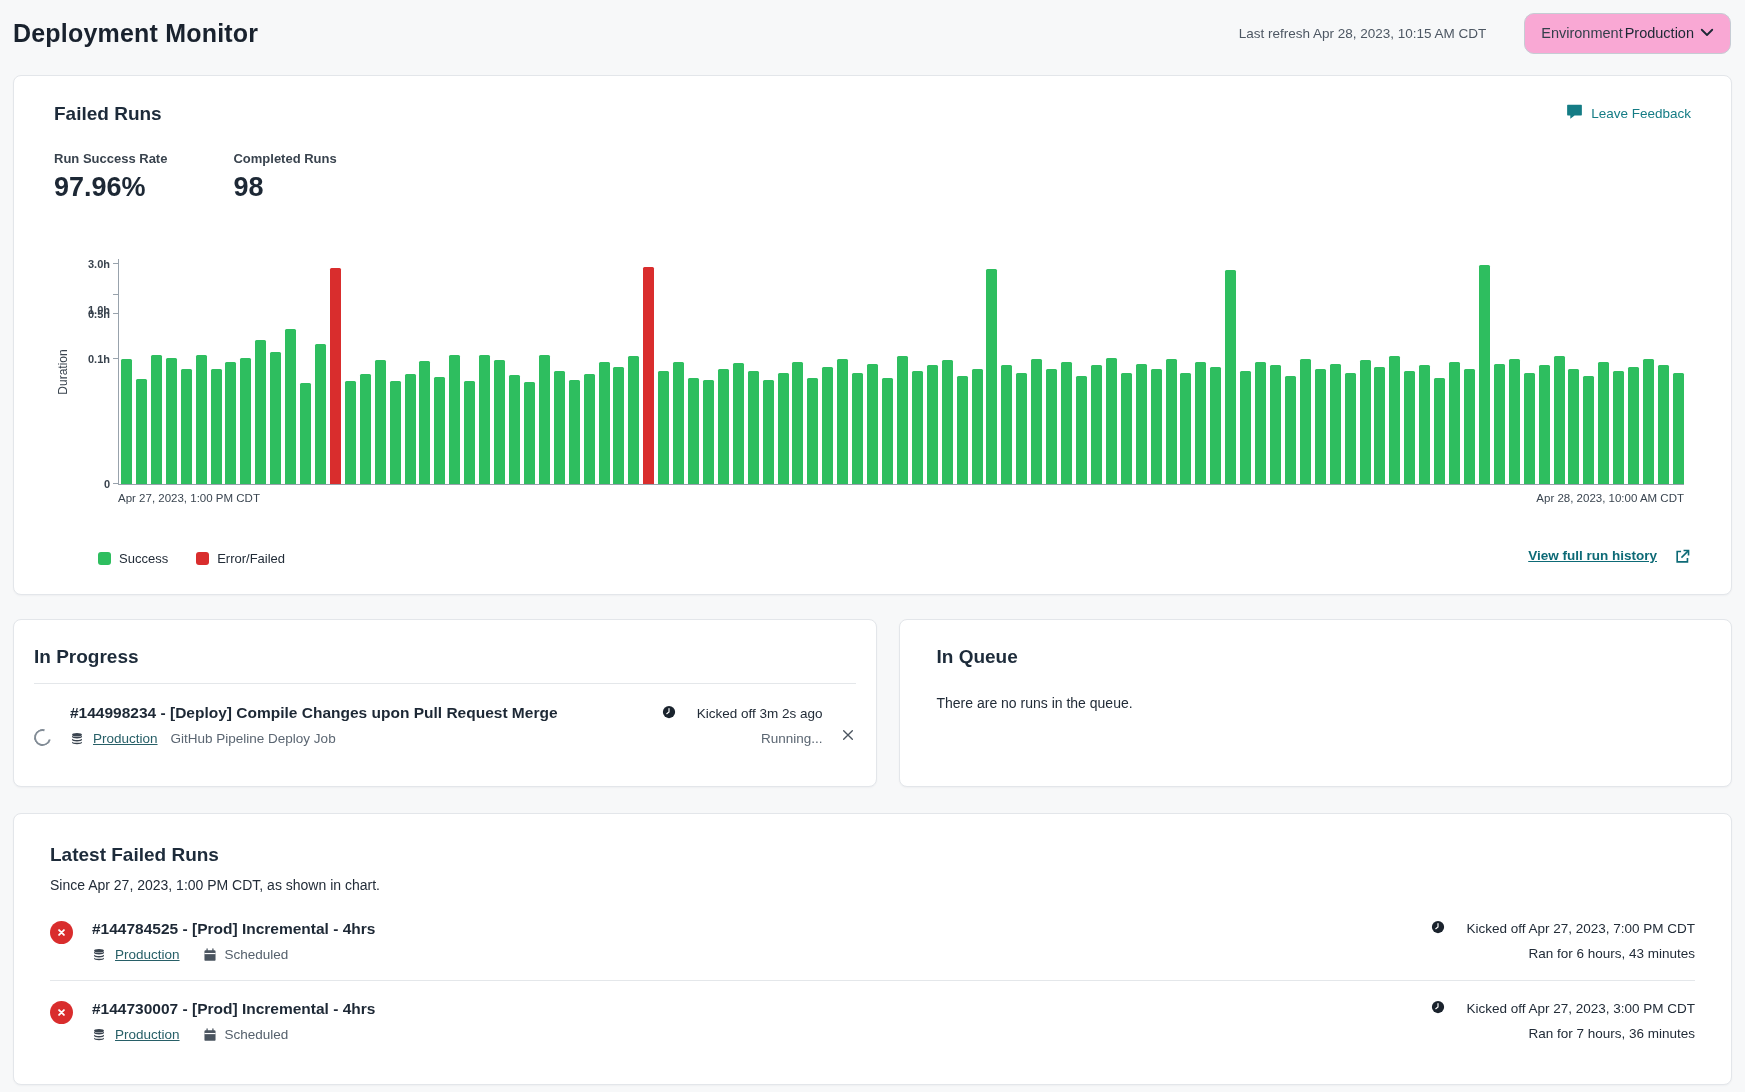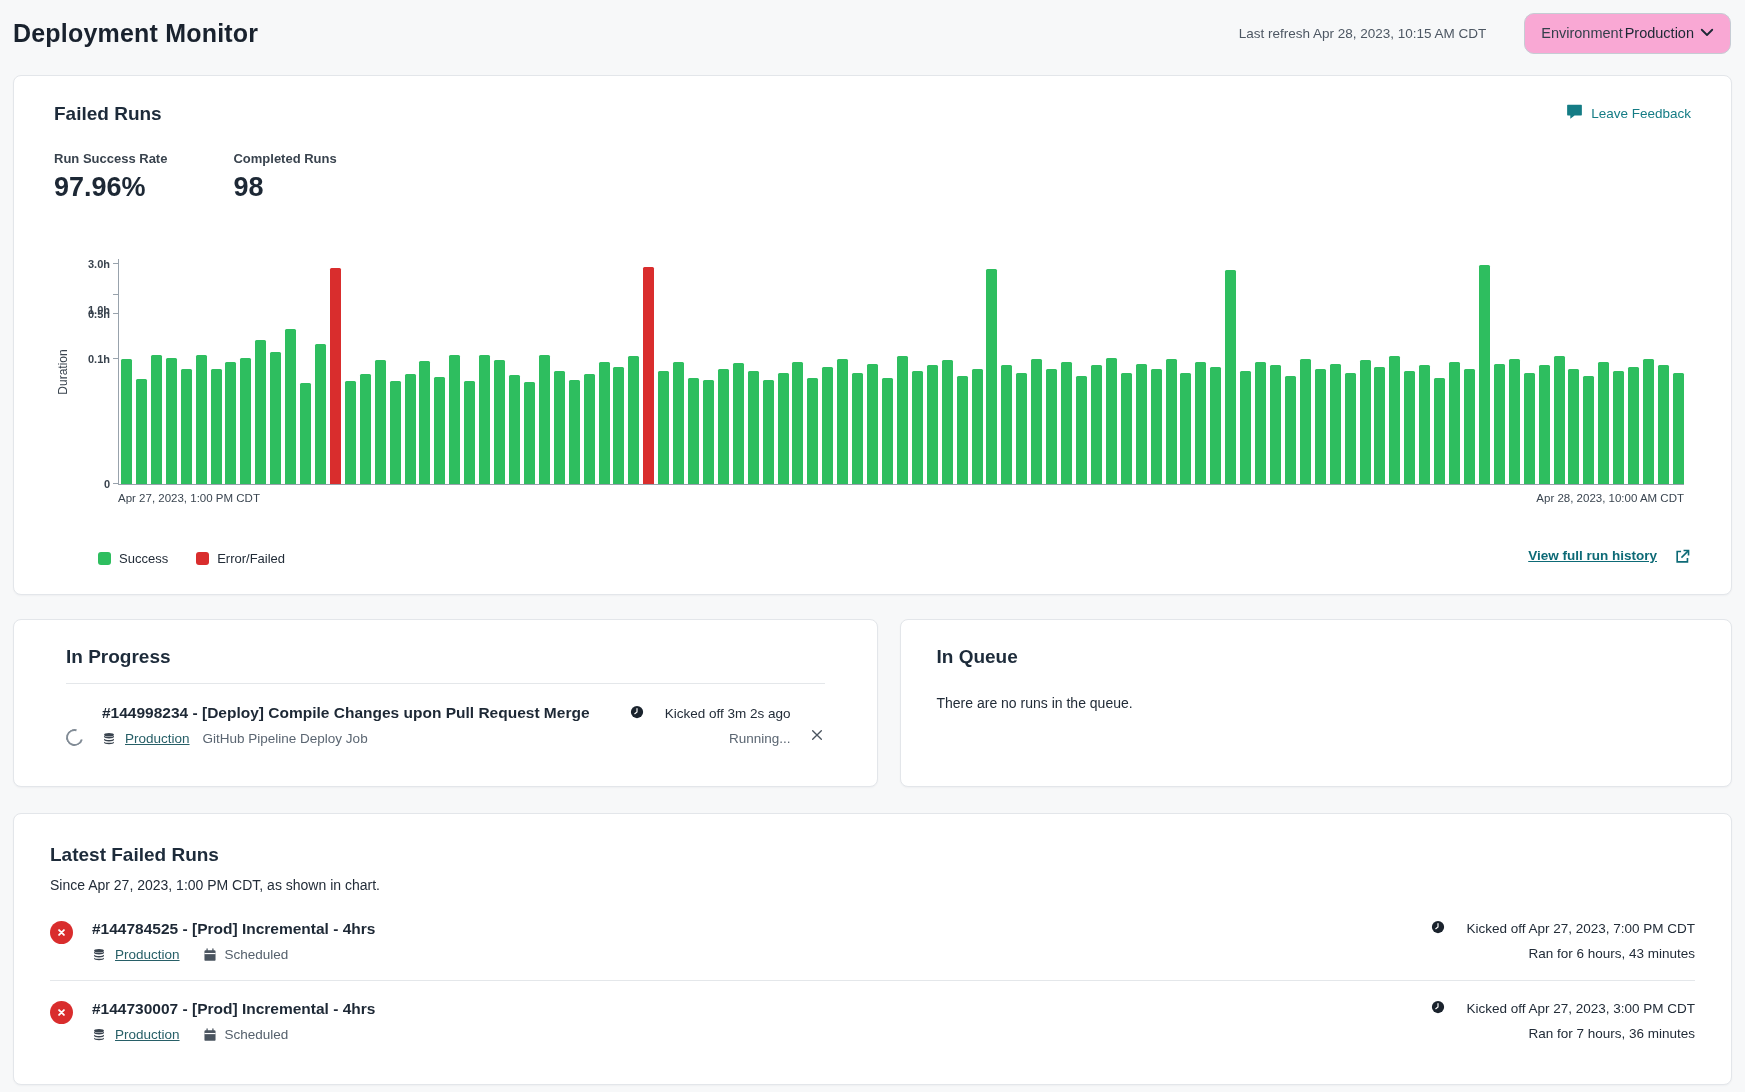--- a/index.html
+++ b/index.html
@@ -56,21 +56,21 @@
   .legend { display:flex; gap:28px; margin-left:44px; }
   .legend-item { display:flex; align-items:center; gap:8px; font-size:13px; color:#222c38; }
   .legend-swatch { width:13px; height:13px; border-radius:3px; }
   .view-history { display:flex; gap:17px; color:#0d6a76;
     font-size:13.5px; font-weight:700; cursor:pointer; }
   .view-history .lbl { text-decoration:underline; }
   .view-history svg { width:17px; height:17px; }
 
   
   .row2 { display:flex; gap:22px; margin:24px 13px 0 13px; }
-  .card-progress { width:865px; height:168px; padding:26px 52px; }
+  .card-progress { width:865px; height:168px; padding:26px 20px; }
   .card-queue { width:833px; height:168px; padding:26px 36px; }
   .divider { height:1px; background:#e4e7ea; margin-top:15px; }
   .queue-empty { margin-top:27px; font-size:14px; color:#222c38; }
 
   .run-row { display:flex; margin-top:20px; align-items:flex-end; }
   .spinner { width:17px; height:17px; border:2px solid #828c96; border-radius:50%;
     border-right-color:transparent; transform:rotate(-30deg); margin-top:3px; }
   .run-main { margin-left:19px; flex:1; }
   .run-title { font-size:15.5px; font-weight:700; color:#1d2835; }
   .run-meta { display:flex; align-items:center; gap:9px; margin-top:9px; }

